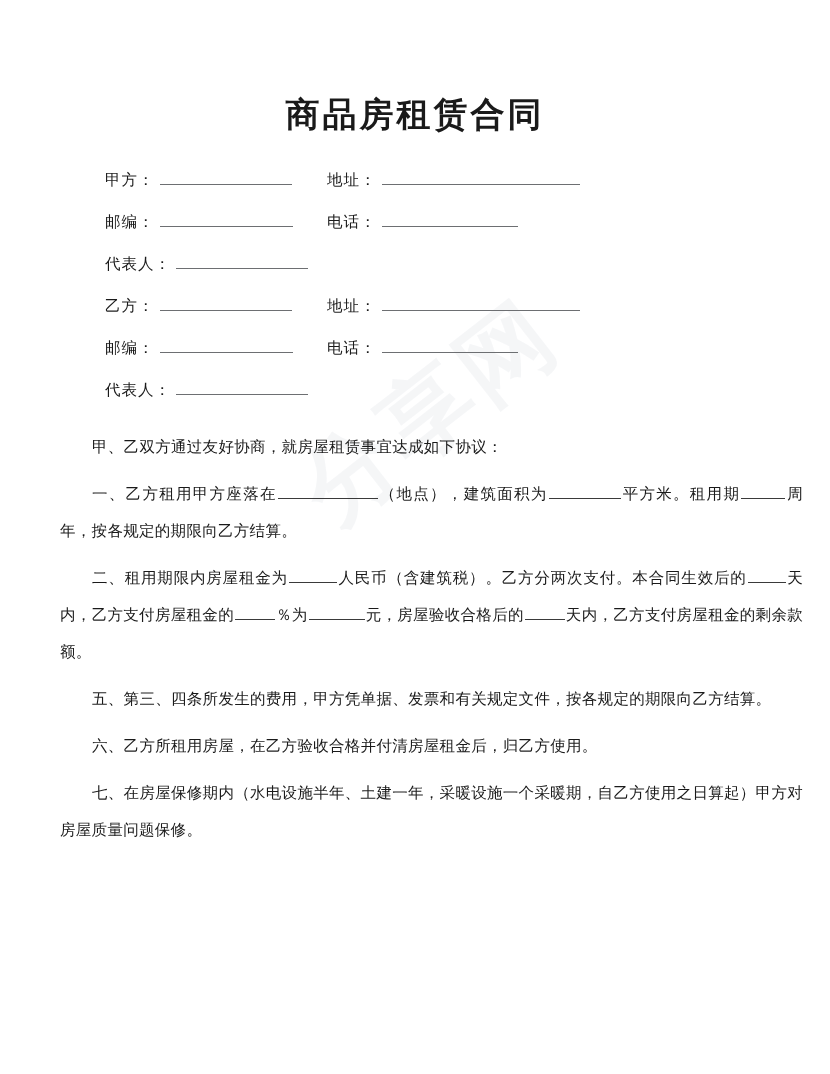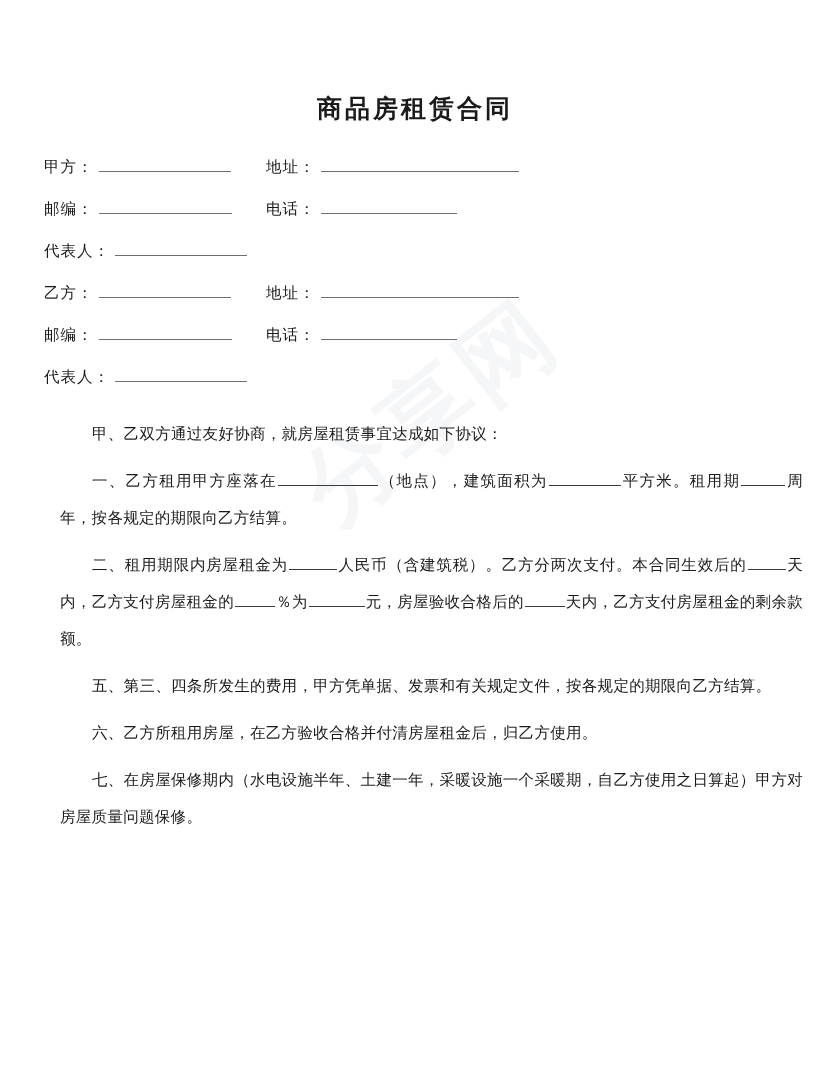--- a/index.html
+++ b/index.html
@@ -48,31 +48,31 @@
   }
 
   .content {
     position: relative;
     z-index: 2;
   }
 
   
   .doc-title {
     text-align: center;
-    font-size: 25px;
+    font-size: 34px;
     font-weight: bold;
     letter-spacing: 3px;
     padding-top: 92px;
     font-family: "Liberation Serif", "DejaVu Serif", serif;
   }
 
   
   .form-block {
     margin-top: 30px;
-    padding-left: 44px;
+    padding-left: 105px;
     font-size: 15.5px;
   }
   .form-row {
     height: 42px;
     display: flex;
     align-items: flex-start;
     white-space: nowrap;
   }
   .field {
     display: flex;

